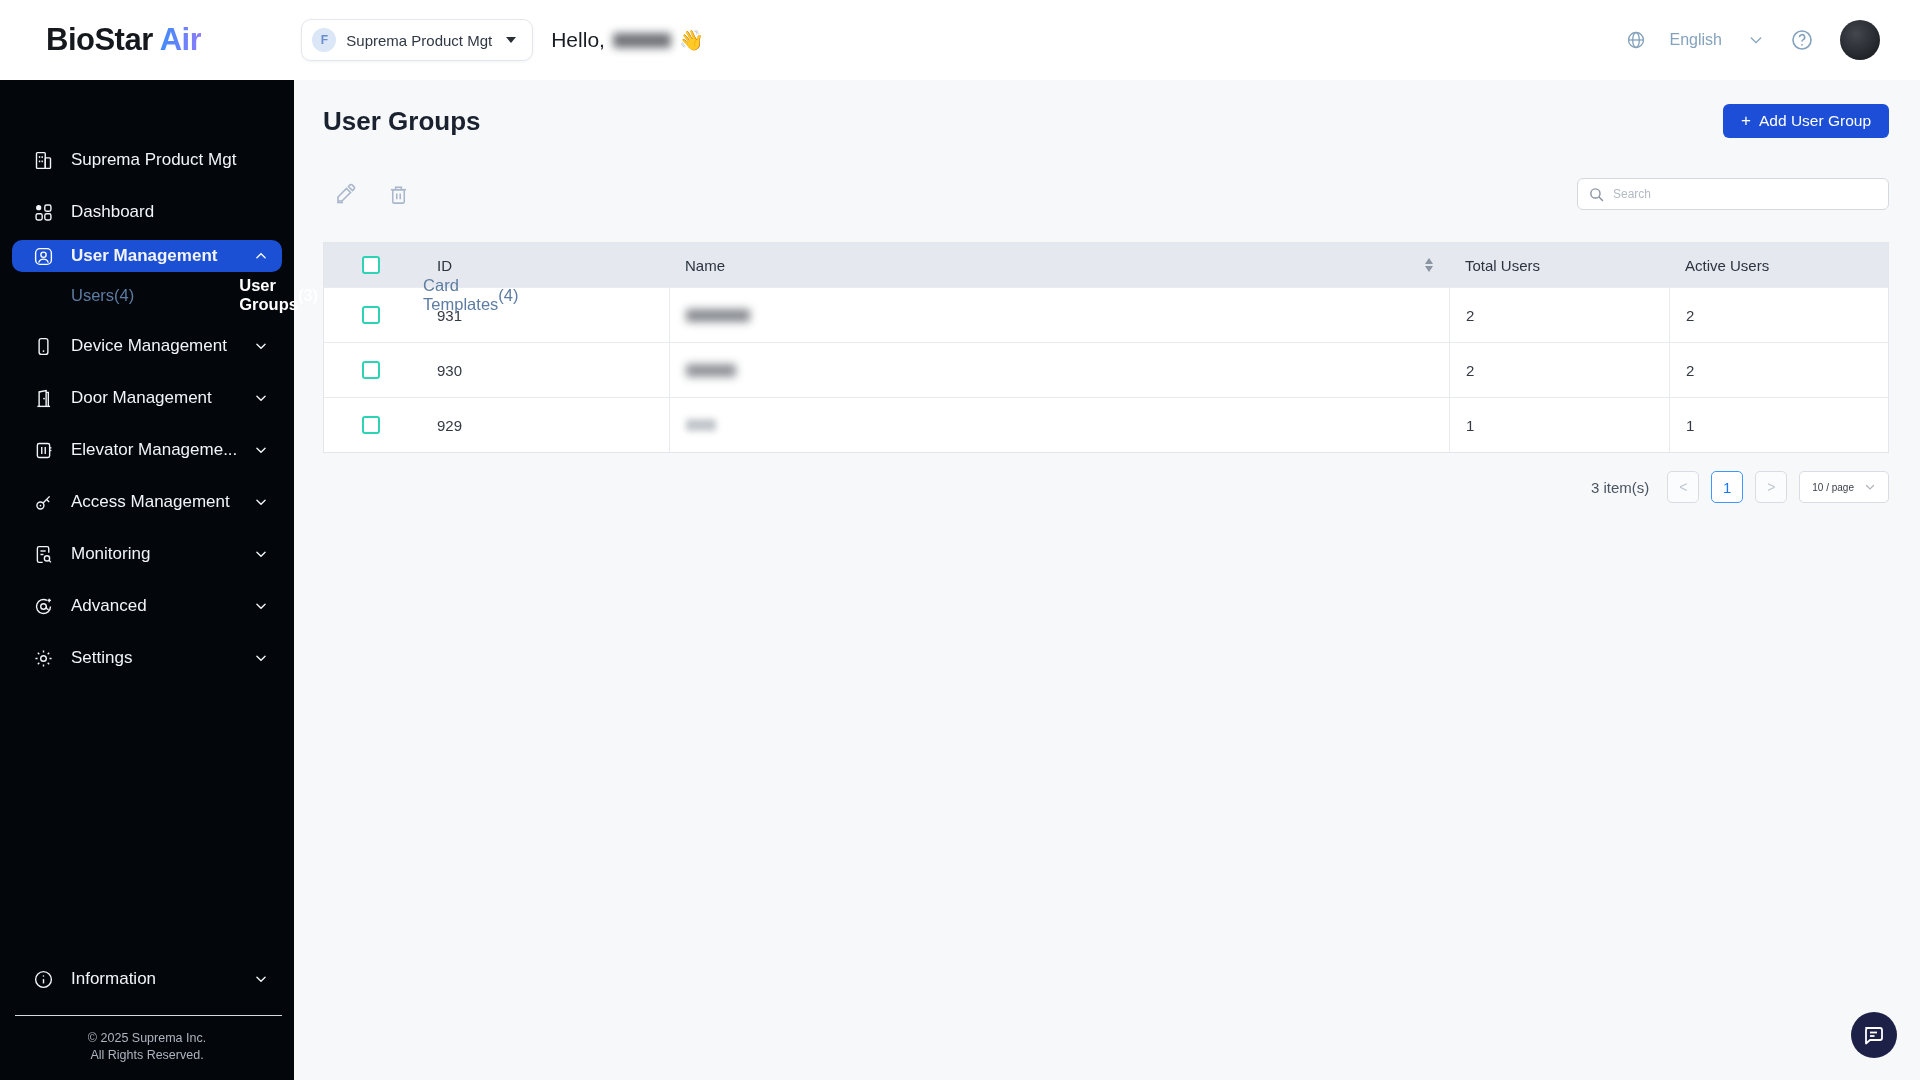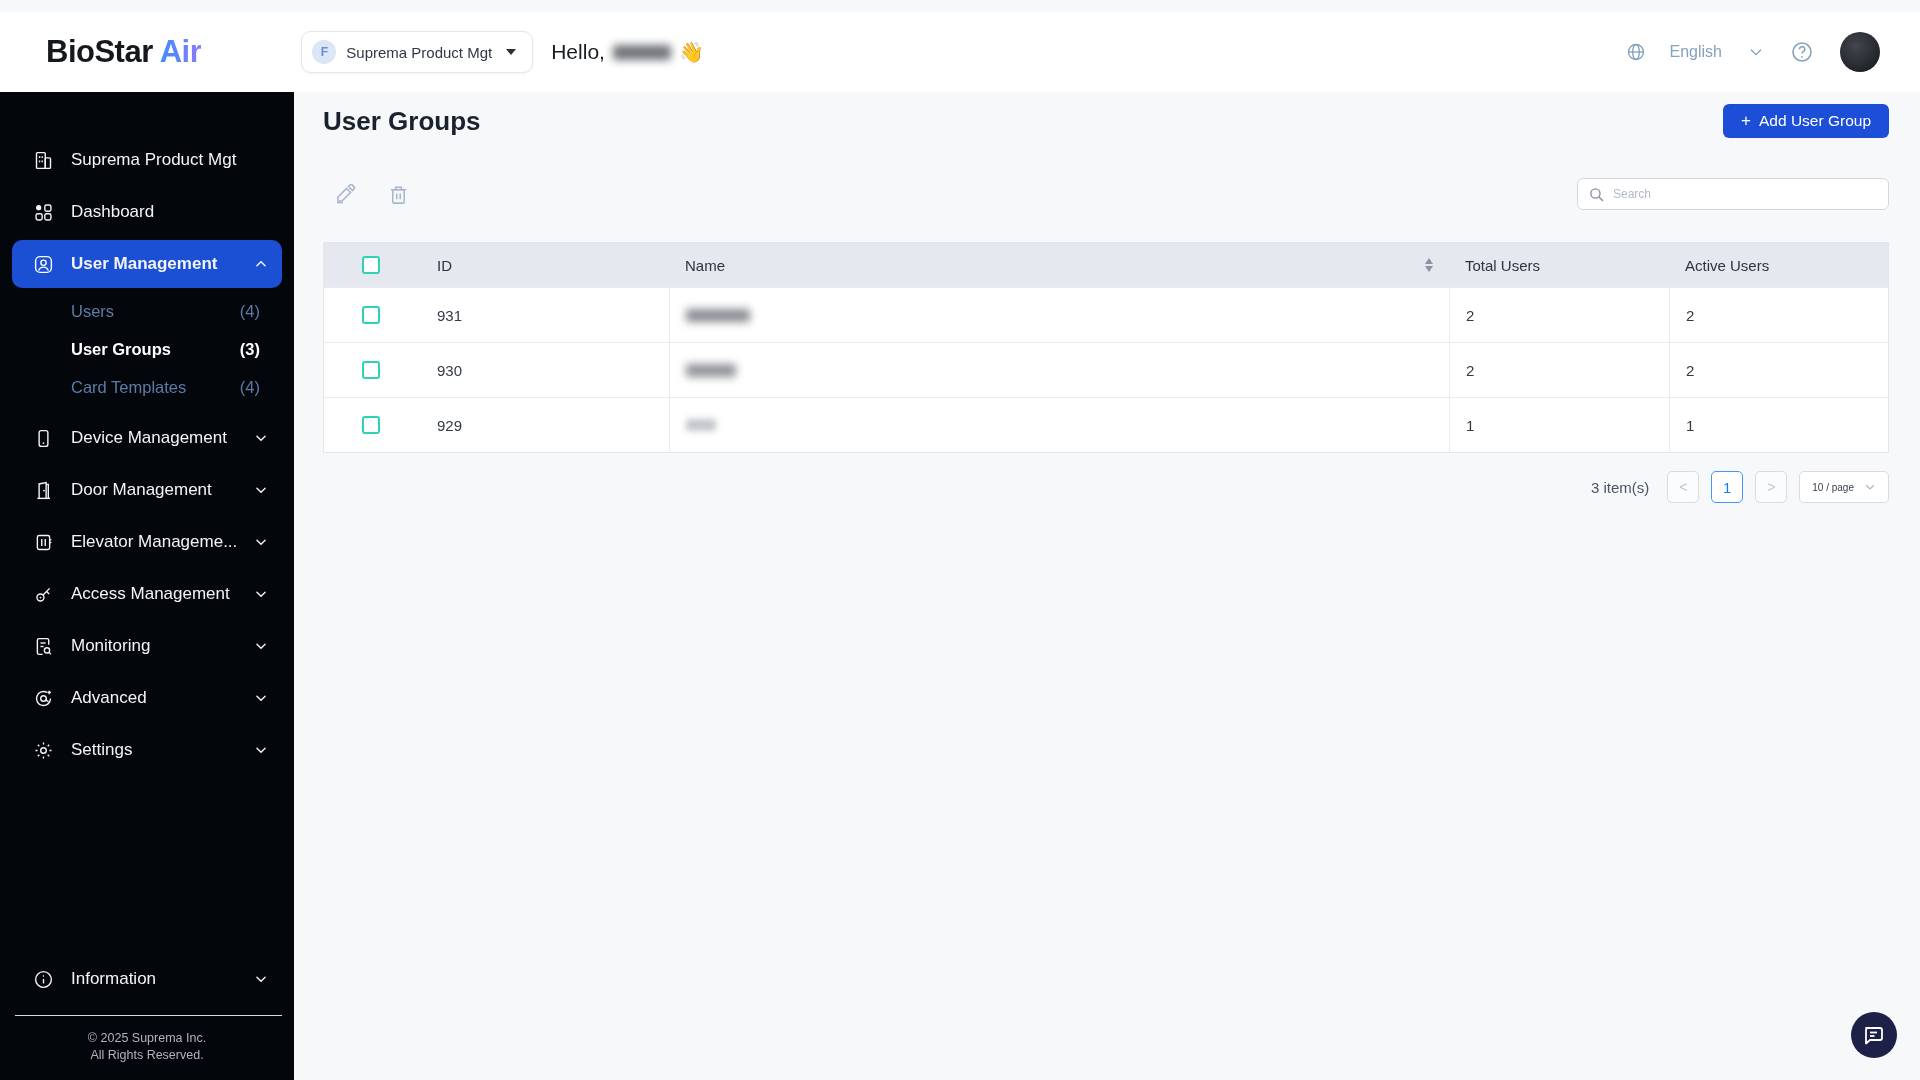--- a/index.html
+++ b/index.html
@@ -1,20 +1,20 @@
 <!DOCTYPE html>
 <html><head>
 <meta charset="utf-8">
 <style>
   * { margin:0; padding:0; box-sizing:border-box; }
   html,body { width:1920px; height:1080px; overflow:hidden; background:#f7f8fa;
               font-family:"Liberation Sans", sans-serif; }
 
   
-  .header { position:absolute; top:12px; left:0; width:1920px; height:80px; background:#ffffff; z-index:20;
+  .header { position:absolute; top:0; left:0; width:1920px; height:80px; background:#ffffff; z-index:20;
             display:flex; align-items:center; }
   .logo { margin-left:46px; font-size:31px; font-weight:700; letter-spacing:-0.5px; white-space:nowrap; }
   .logo .p1 { color:#15181d; }
   .logo .p2 { background:linear-gradient(90deg,#3f8cfa,#8b7bfa); -webkit-background-clip:text;
               background-clip:text; color:transparent; }
   .org-pill { margin-left:100px; height:42px; display:flex; align-items:center; gap:10px;
               padding:0 16px 0 10px; border:1px solid #e4e7ec; border-radius:10px; background:#fff;
               box-shadow:0 1px 3px rgba(20,30,60,.06); cursor:pointer; }
   .org-badge { width:24px; height:24px; border-radius:50%; background:#dbe6f6; color:#6a8ccd;
                font-size:12px; font-weight:700; display:flex; align-items:center; justify-content:center; }
@@ -33,23 +33,23 @@
             background:radial-gradient(circle at 40% 35%, #43474e, #1f2227 75%); cursor:pointer; }
 
   
   .sidebar { position:absolute; top:80px; left:0; width:294px; height:1000px; background:#03060b;
              display:flex; flex-direction:column; padding-top:54px; z-index:10; }
   .nav-item { height:52px; display:flex; align-items:center; padding:0 26px 0 33px; color:#f2f4f7;
               font-size:17px; cursor:pointer; flex:0 0 auto; }
   .nav-item .nico { width:21px; height:21px; margin-right:17px; flex:0 0 auto; }
   .nav-item .nlabel { flex:1; white-space:nowrap; overflow:hidden; }
   .nav-item .chev { width:14px; height:14px; flex:0 0 auto; opacity:.95; }
-  .nav-item.active { background:#1c50d4; margin:2px 12px; height:48px; border-radius:10px;
+  .nav-item.active { background:#1c50d4; margin:2px 12px; height:32px; border-radius:10px;
                      padding:0 14px 0 21px; font-weight:600; }
-  .subnav { display:flex; flex-direction:column; padding:2px 0 6px 0; }
+  .subnav { display:flex; flex-direction:row; padding:2px 0 6px 0; }
   .sub-item { height:38px; display:flex; align-items:center; padding:0 34px 0 71px; font-size:16.5px;
               color:#5d7ca3; cursor:pointer; }
   .sub-item .scount { margin-left:auto; }
   .sub-item.selected { color:#ffffff; font-weight:700; }
   .side-bottom { margin-top:auto; display:flex; flex-direction:column; padding-bottom:16px; }
   .side-divider { height:1px; background:#d7dbe0; margin:10px 12px 14px 15px; }
   .copyright { text-align:center; color:#aeb4bd; font-size:12.5px; line-height:17px; }
 
   
   .main { position:absolute; top:80px; left:294px; width:1626px; height:1000px; background:#f7f8fa;

